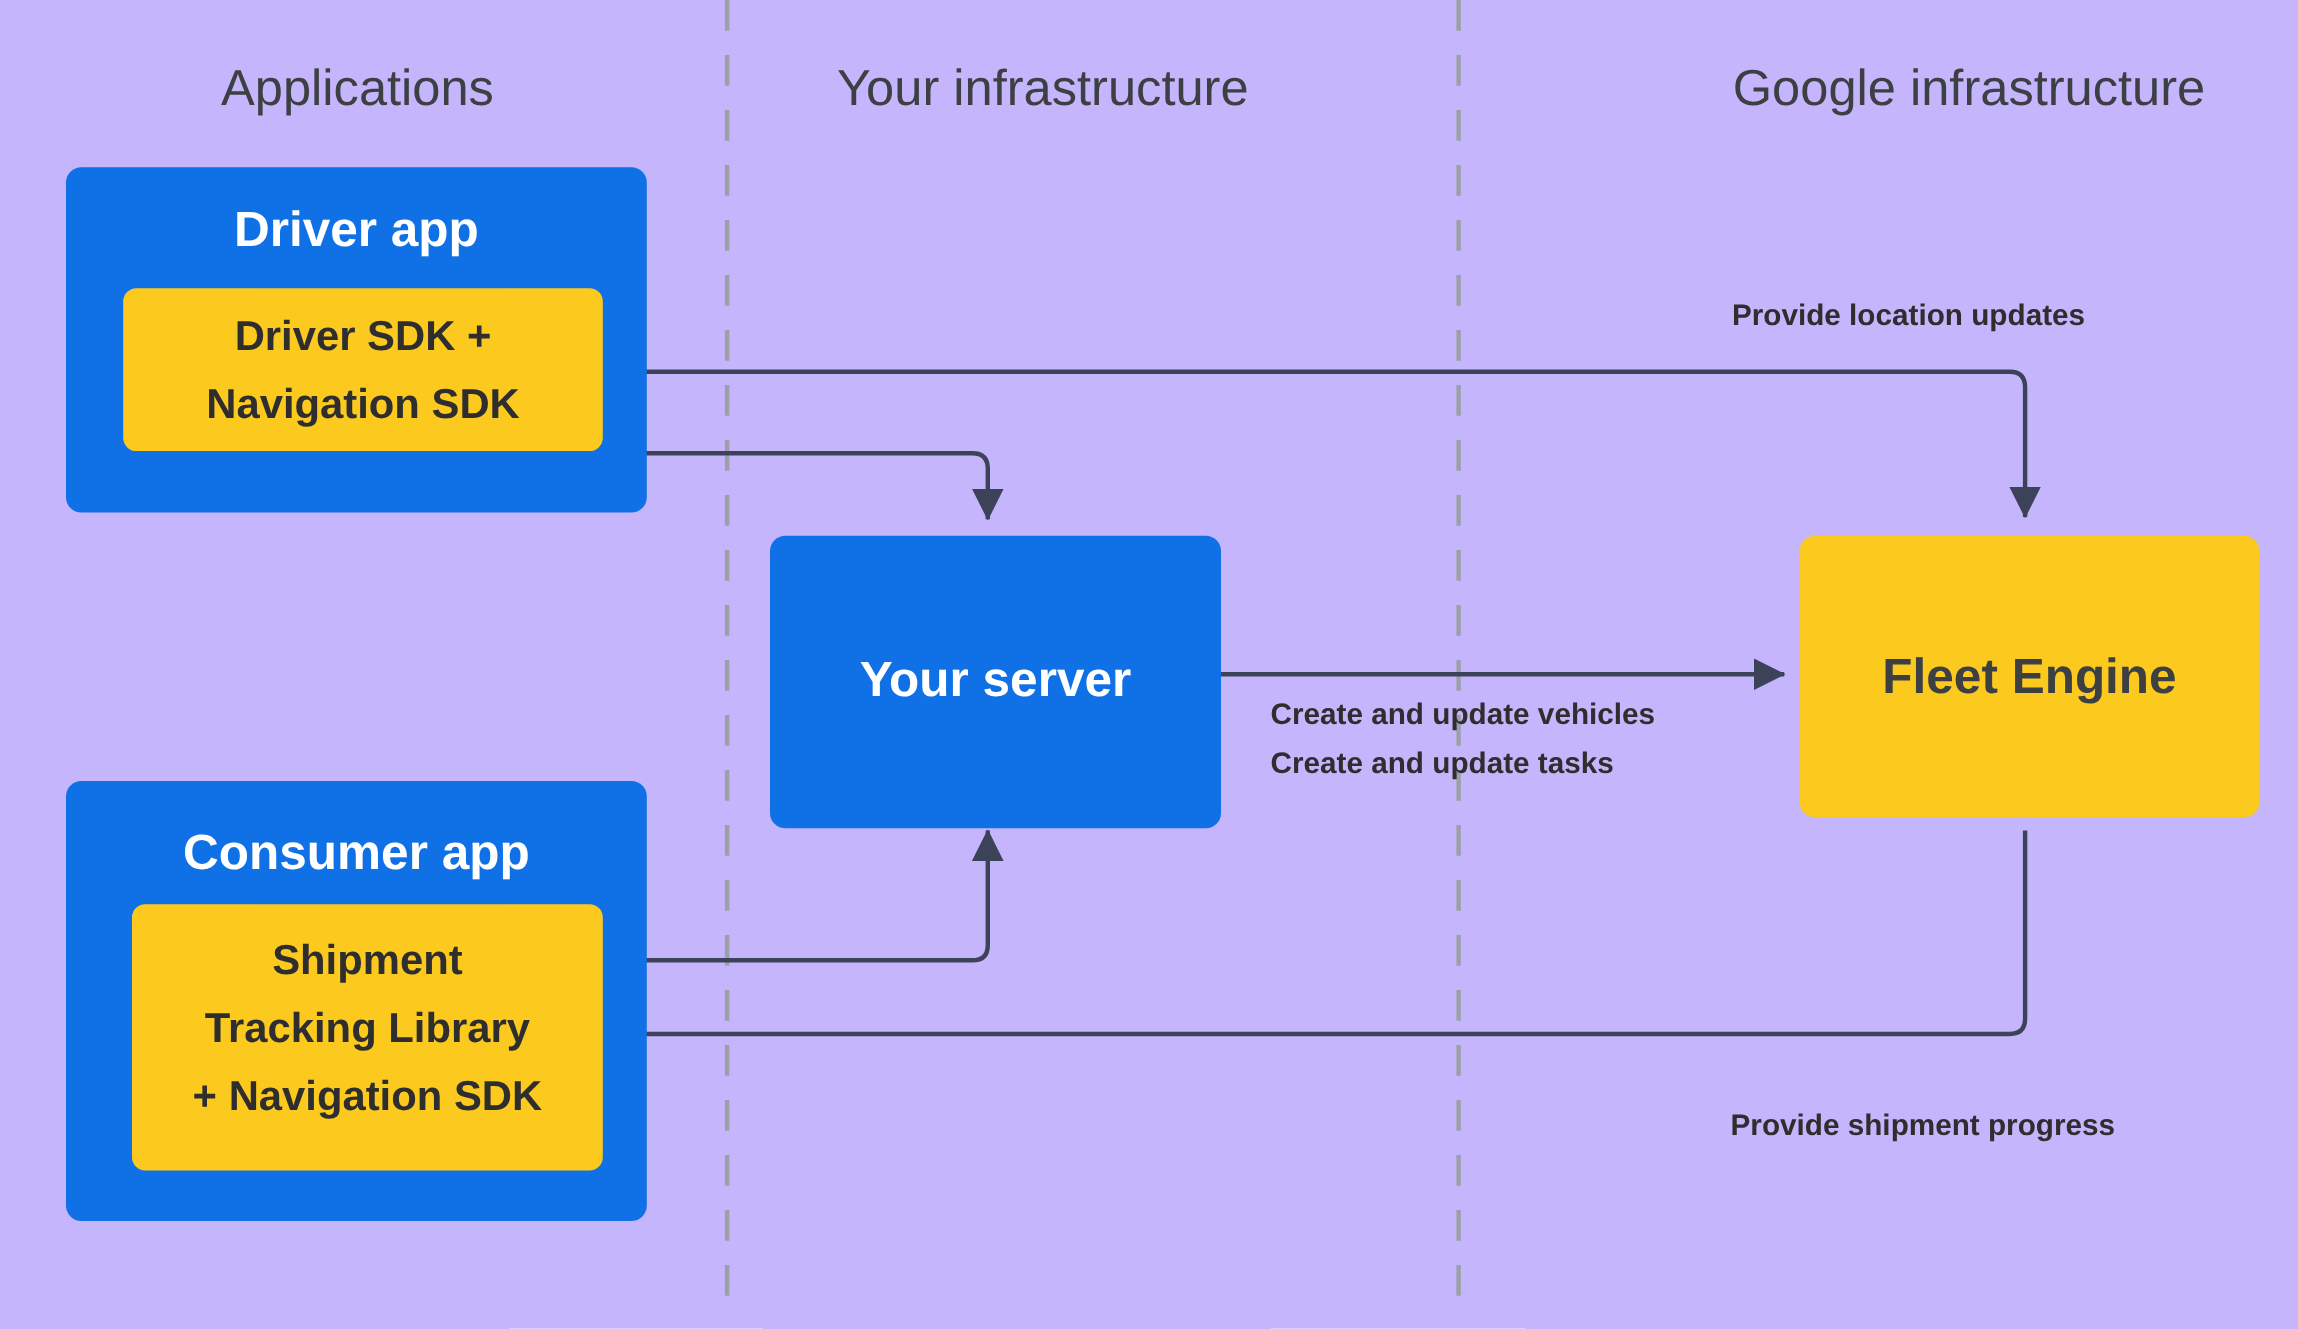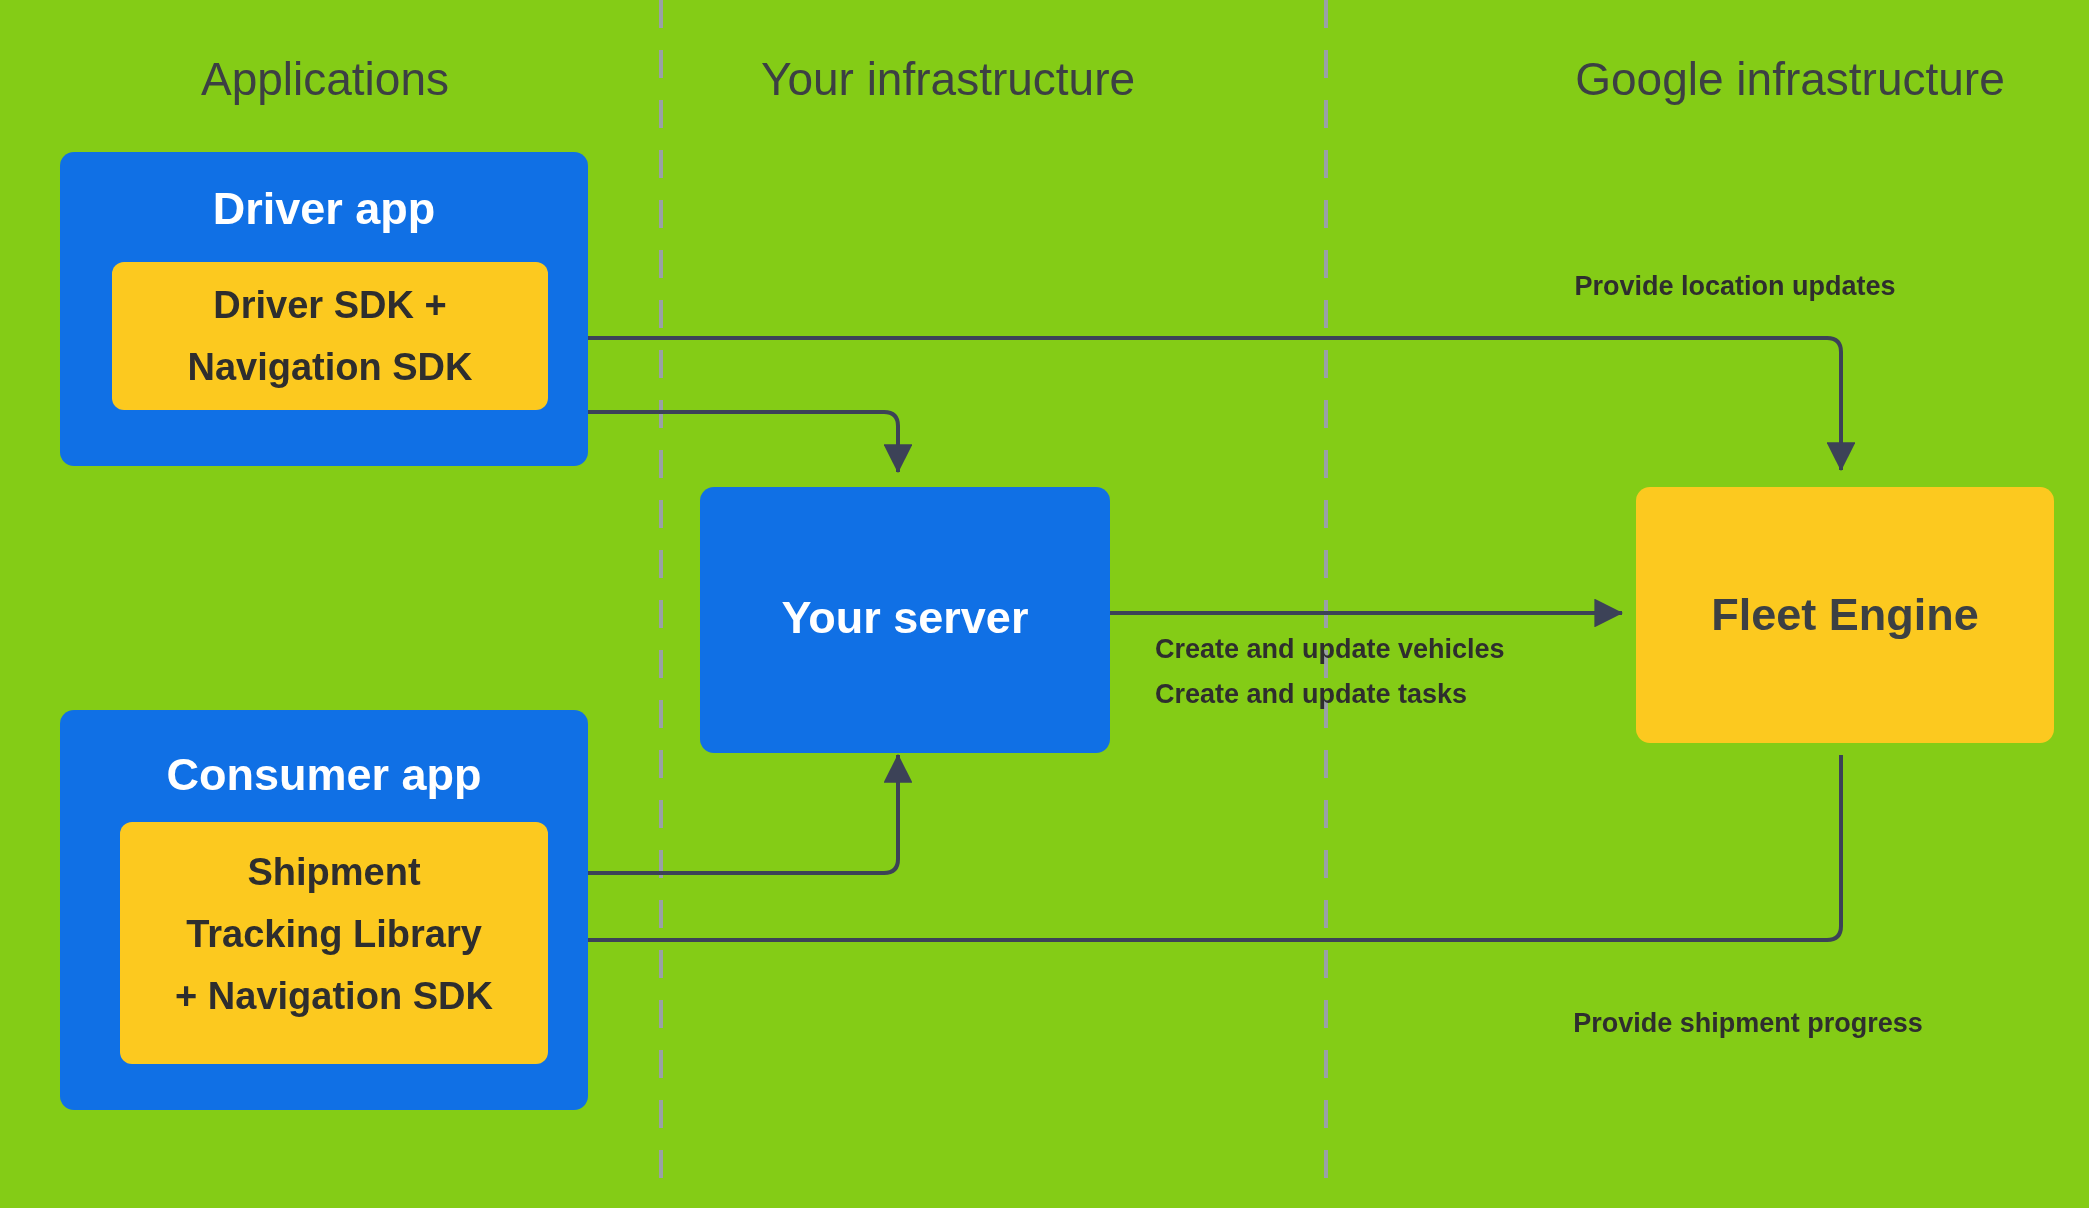--- a/index.html
+++ b/index.html
@@ -7,21 +7,21 @@
     padding: 0;
     background: #ffffff;
   }
   body {
     font-family: "Liberation Sans", sans-serif;
   }
   #stage {
     position: relative;
     width: 2089px;
     height: 1208px;
-    background: #84cc16;
+    background: #c4b5fd;
     overflow: hidden;
   }
   #diagram-svg {
     position: absolute;
     left: 0;
     top: 0;
     width: 2089px;
     height: 1208px;
   }
   .col-header {

